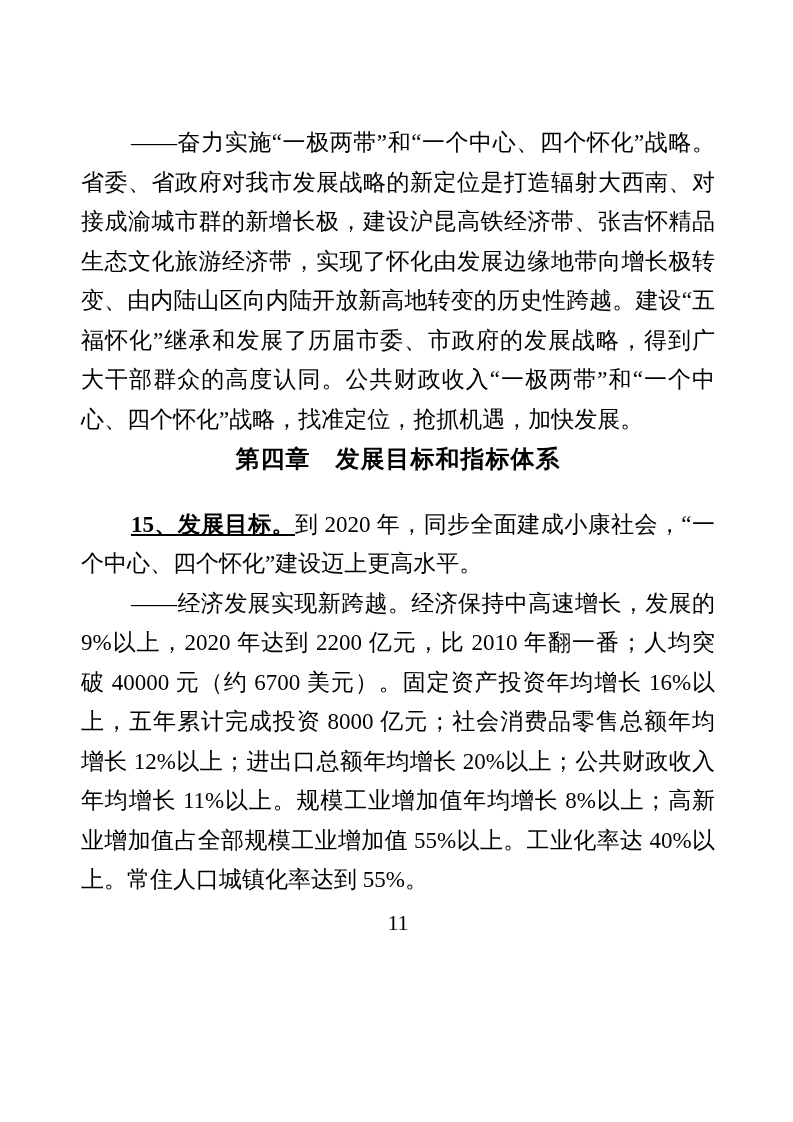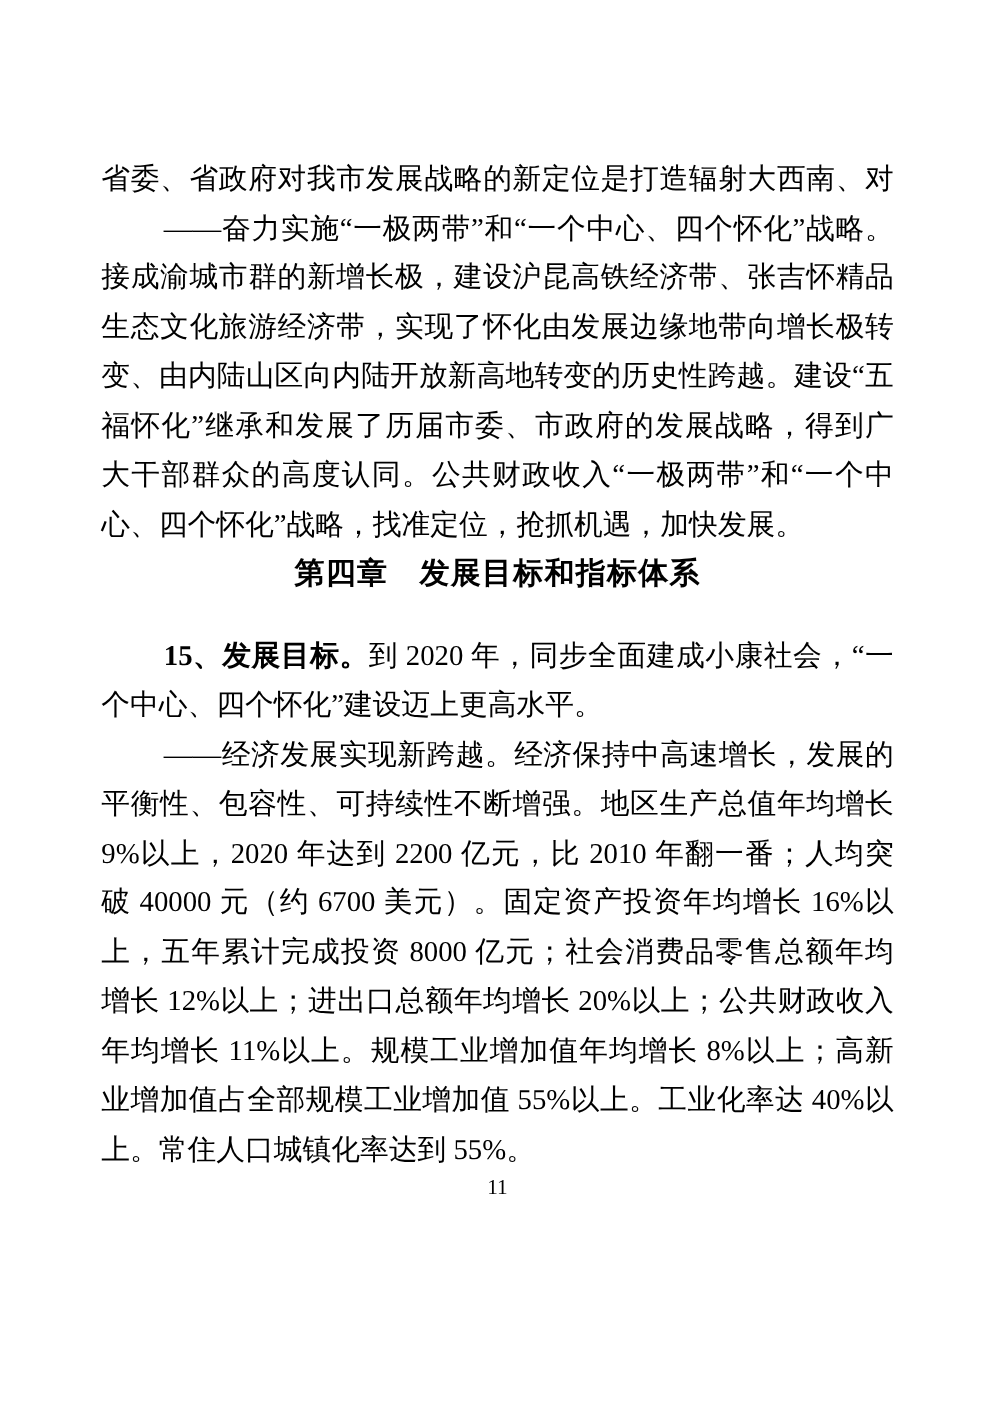--- a/index.html
+++ b/index.html
@@ -42,56 +42,56 @@
     line-height: 39.5px;
     height: 39.5px;
     text-align: right;
     text-align-last: center;
     -moz-text-align-last: center;
     letter-spacing: 1px;
     margin: 0 0 26px 0;
   }
   .lead-bold {
     font-weight: bold;
+    text-decoration: underline;
   }
   .page-number {
-    margin-top: 0;
+    margin-top: 12px;
     text-align: center;
     text-align-last: center;
     -moz-text-align-last: center;
-    font-size: 17px;
+    font-size: 22px;
     line-height: 22px;
   }
 </style>
 </head>
 <body>
 
 <div class="page">
 
   <div class="body-text">
+    <div class="line indent">——奋力实施“一极两带”和“一个中心、四个怀化”战略。</div>
     <div class="line">省委、省政府对我市发展战略的新定位是打造辐射大西南、对</div>
-    <div class="line indent">——奋力实施“一极两带”和“一个中心、四个怀化”战略。</div>
     <div class="line">接成渝城市群的新增长极，建设沪昆高铁经济带、张吉怀精品</div>
     <div class="line">生态文化旅游经济带，实现了怀化由发展边缘地带向增长极转</div>
     <div class="line">变、由内陆山区向内陆开放新高地转变的历史性跨越。建设“五</div>
     <div class="line">福怀化”继承和发展了历届市委、市政府的发展战略，得到广</div>
     <div class="line">大干部群众的高度认同。公共财政收入“一极两带”和“一个中</div>
     <div class="line last">心、四个怀化”战略，找准定位，抢抓机遇，加快发展。</div>
   </div>
 
   <div class="chapter-heading">第四章　发展目标和指标体系</div>
 
   <div class="body-text">
     <div class="line indent"><span class="lead-bold">15、发展目标。</span><span>到 2020 年，同步全面建成小康社会，“一</span></div>
     <div class="line last">个中心、四个怀化”建设迈上更高水平。</div>
   </div>
 
   <div class="body-text">
     <div class="line indent">——经济发展实现新跨越。经济保持中高速增长，发展的</div>
-    <div class="line">平衡性、包容性、可持续性不断增强。地区生产总值年均增长</div>
     <div class="line">9%以上，2020 年达到 2200 亿元，比 2010 年翻一番；人均突</div>
     <div class="line">破 40000 元（约 6700 美元）。固定资产投资年均增长 16%以</div>
     <div class="line">上，五年累计完成投资 8000 亿元；社会消费品零售总额年均</div>
     <div class="line">增长 12%以上；进出口总额年均增长 20%以上；公共财政收入</div>
     <div class="line">年均增长 11%以上。规模工业增加值年均增长 8%以上；高新</div>
     <div class="line">业增加值占全部规模工业增加值 55%以上。工业化率达 40%以</div>
     <div class="line last">上。常住人口城镇化率达到 55%。</div>
   </div>
 
   <div class="page-number">11</div>

